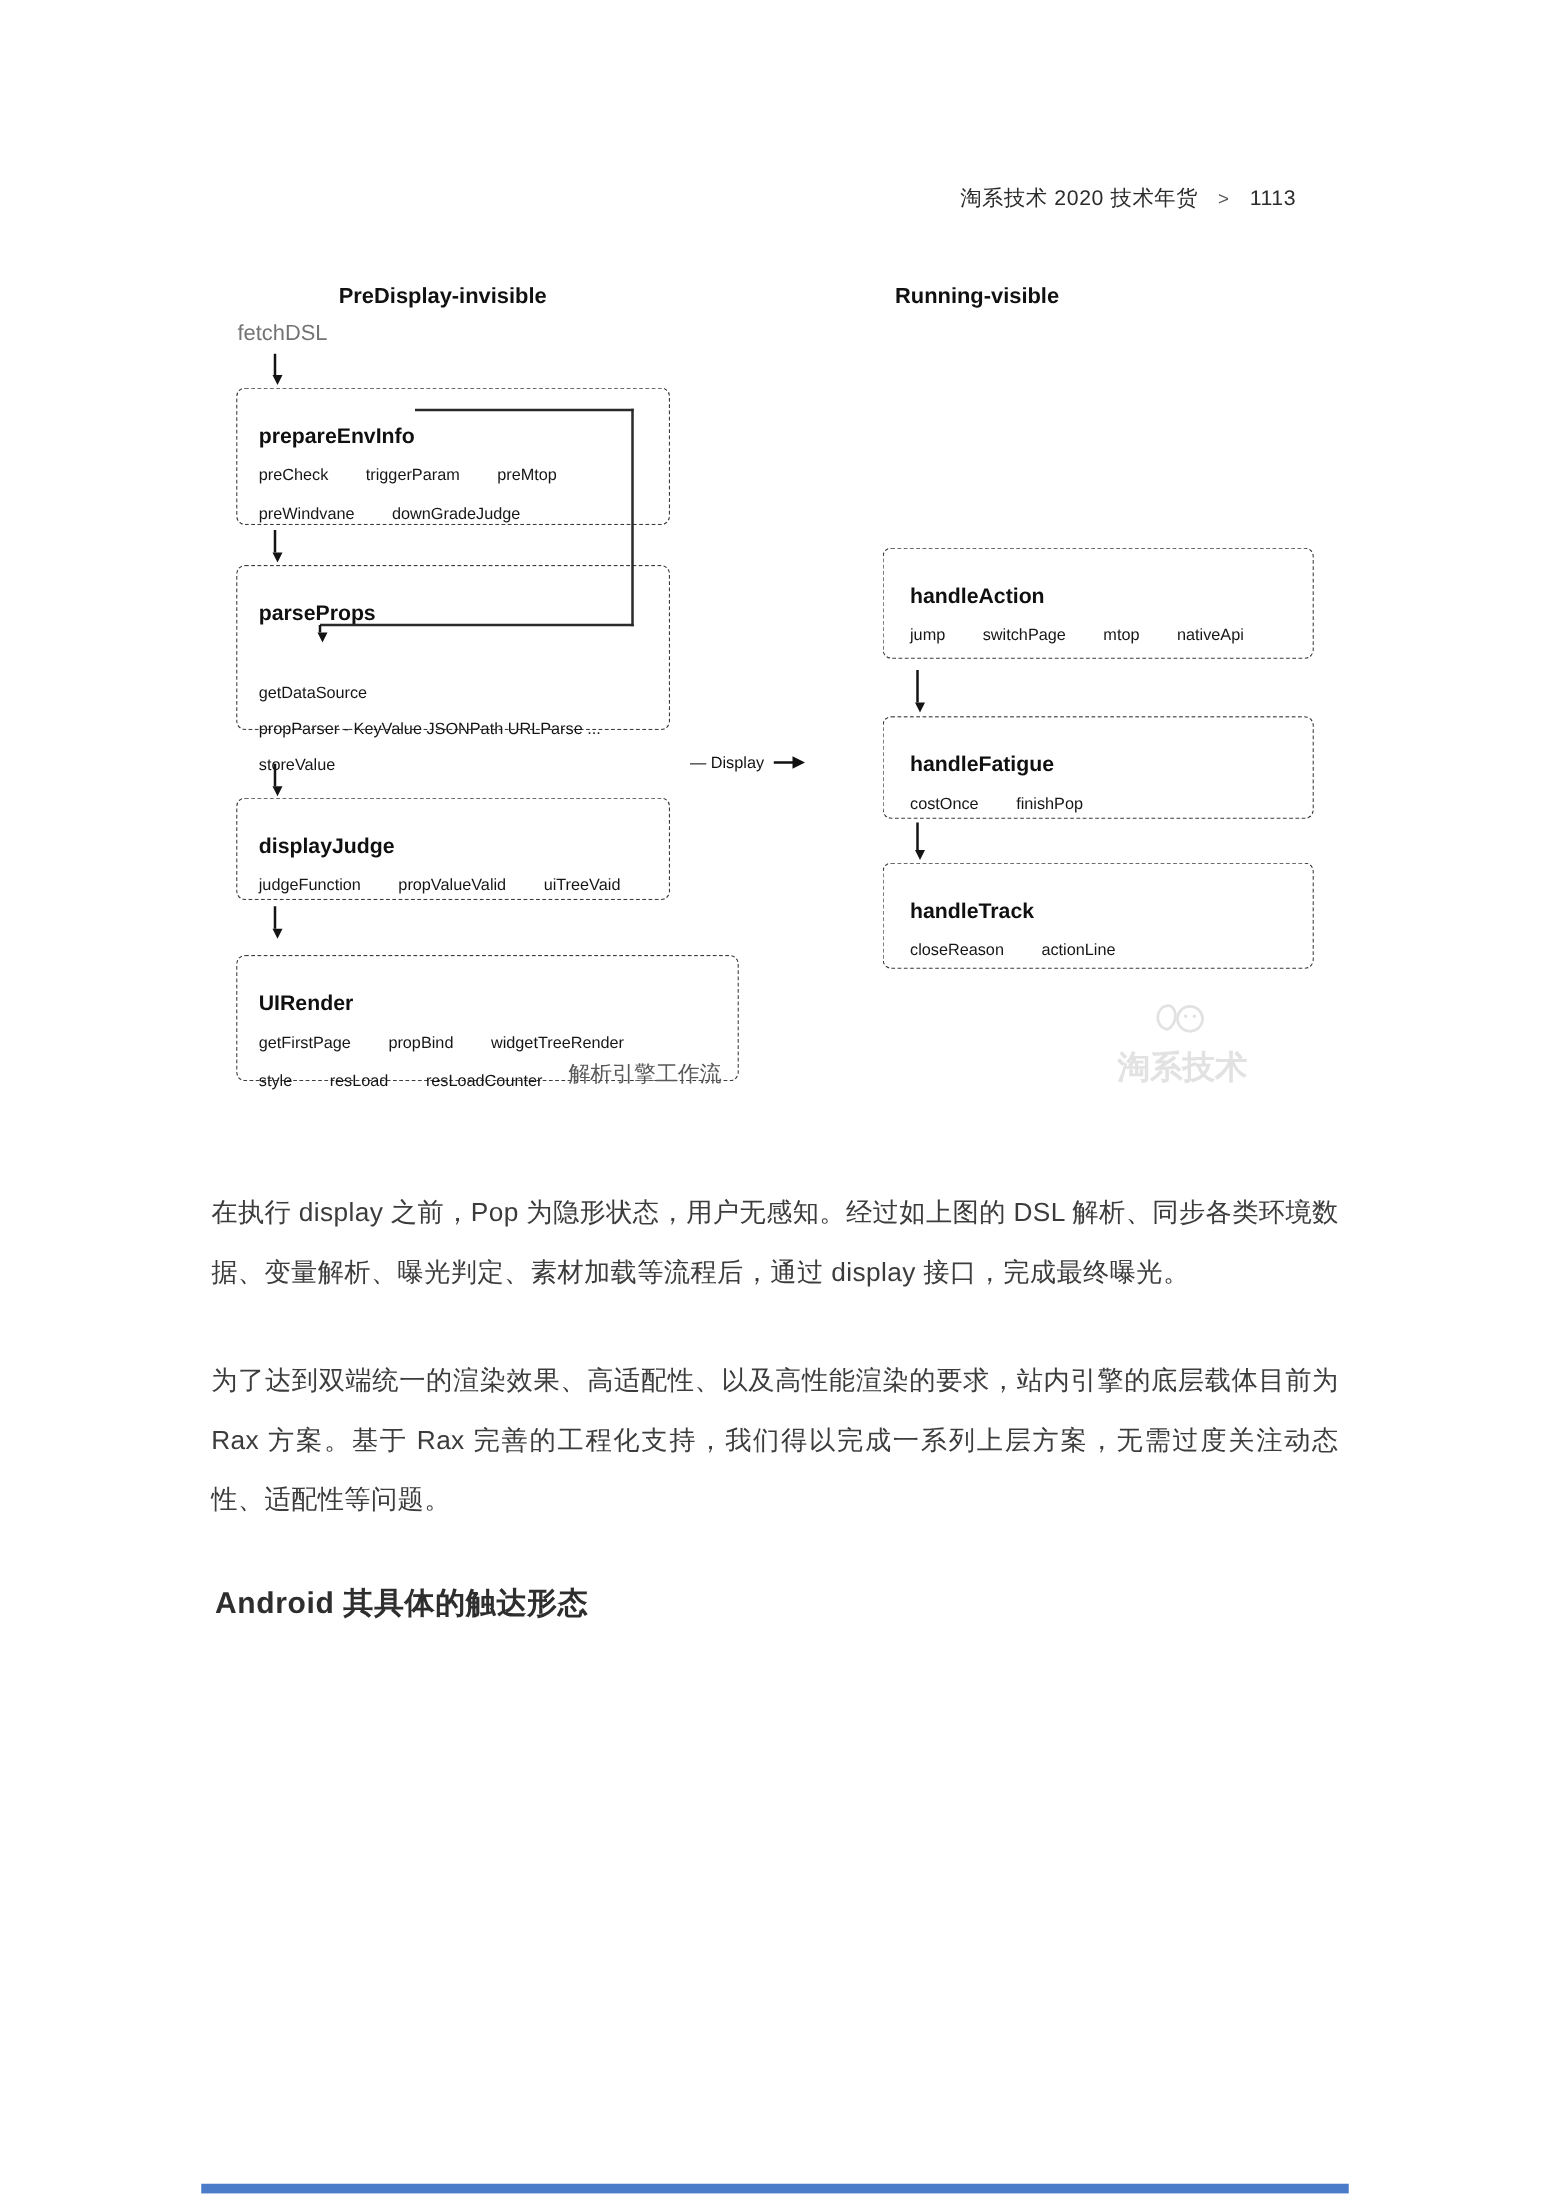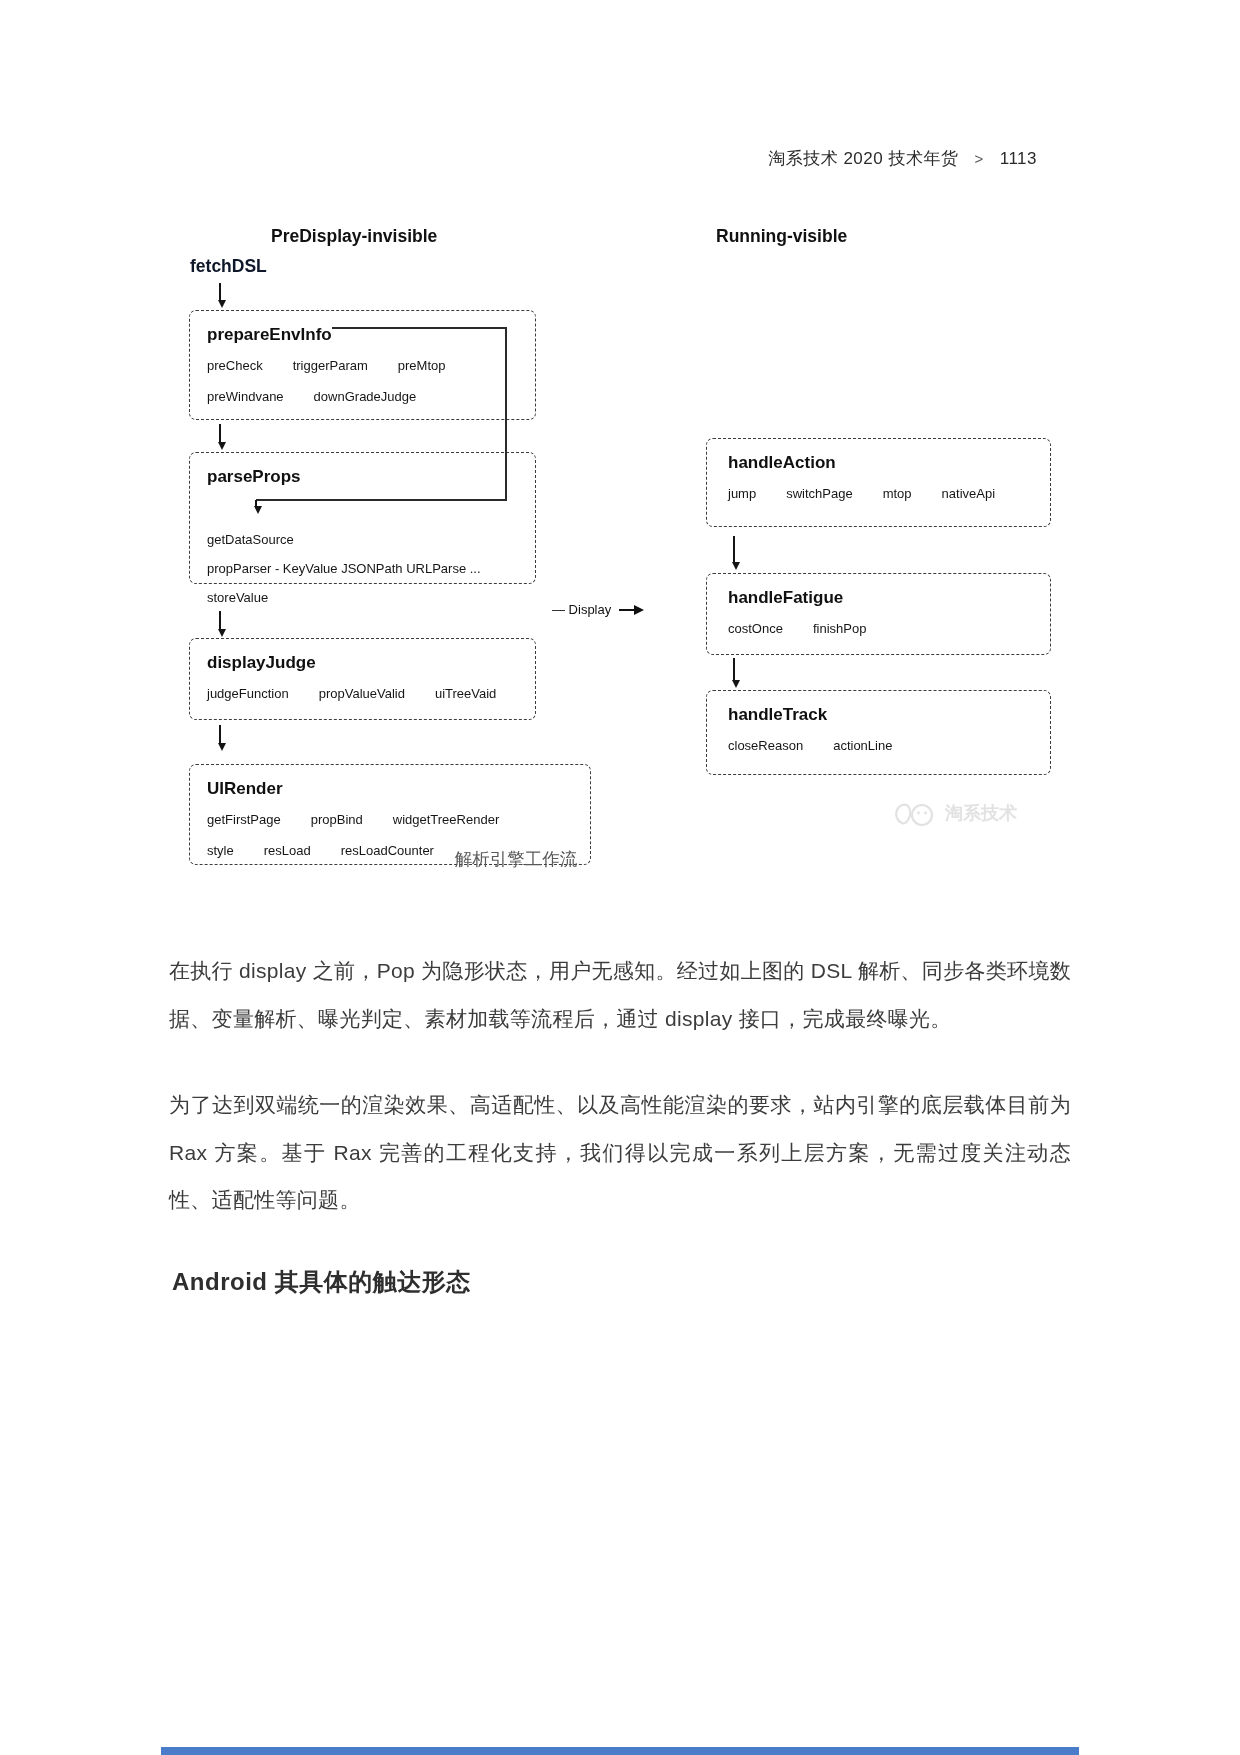--- a/index.html
+++ b/index.html
@@ -10,34 +10,34 @@
   
   .pg-header{
     position:absolute; top:147px; right:203px;
     display:flex; align-items:baseline; gap:16px;
     font-size:17px; color:#2b2b2b; letter-spacing:.5px;
   }
   .pg-header .sep{ color:#555; font-size:15px; }
 
   
   .col-header{ position:absolute; top:226px; font-size:17.5px; font-weight:bold; color:#111; }
-  .entry-label{ position:absolute; left:190px; top:256px; font-size:17.5px; font-weight:700; color:#0f172a; }
+  .entry-label{ position:absolute; left:190px; top:256px; font-size:17.5px; font-weight:400; color:#737373; }
 
   .varrow{ position:absolute; width:0; border-left:2px solid #141414; }
   .varrow::after{
     content:""; position:absolute; left:-3.5px; bottom:-8px; width:0; height:0;
     border-left:4.5px solid transparent; border-right:4.5px solid transparent;
     border-top:8px solid #141414;
   }
 
   .dbox{
     position:absolute; box-sizing:border-box; background:#fff;
     border:1.5px dashed #3c3c3c; border-radius:7px; padding:9px 15px;
   }
-  .dbox-title{ font-size:17px; font-weight:bold; color:#101010; margin:5px 0 12px 2px; line-height:20px; white-space:nowrap;}
+  .dbox-title{ font-size:17px; font-weight:bold; color:#101010; margin:19px 0 12px 2px; line-height:20px; white-space:nowrap;}
   .dbox-row{ display:flex; gap:30px; font-size:13px; color:#161616; margin:0 2px 13px 2px; line-height:18px; white-space:nowrap;}
   .dbox.right{ padding-left:19px; }
   [data-name="box-parseprops"] .dbox-title{ margin-bottom:44px; }
   [data-name="box-parseprops"] .dbox-row{ margin-bottom:11px; }
 
   .seg{ position:absolute; background:#2a2a2a; }
 
   .display-label{
     position:absolute; left:552px; top:602px;
     display:flex; align-items:center; gap:8px;
@@ -46,21 +46,21 @@
   .harrow{ display:inline-block; width:16px; height:2px; background:#111; position:relative; }
   .harrow::after{
     content:""; position:absolute; right:-9px; top:-4px; width:0; height:0;
     border-top:5px solid transparent; border-bottom:5px solid transparent;
     border-left:10px solid #111;
   }
 
   .watermark{
     position:absolute; left:894px; top:797px;
     display:flex; align-items:center; gap:7px;
-    font-size:18px; font-weight:bold; color:#e2e2e2; white-space:nowrap;
+    font-size:26px; font-weight:bold; color:#e2e2e2; white-space:nowrap;flex-direction:column;
   }
   .caption{
     position:absolute; left:0; top:847px; width:1032px;
     text-align:center; font-size:17.5px; color:#595959;
   }
 
   
   .body-p{
     position:absolute; left:169px; width:902px; margin:0;
     font-size:21px; line-height:47.5px; color:#3c3c3c;

